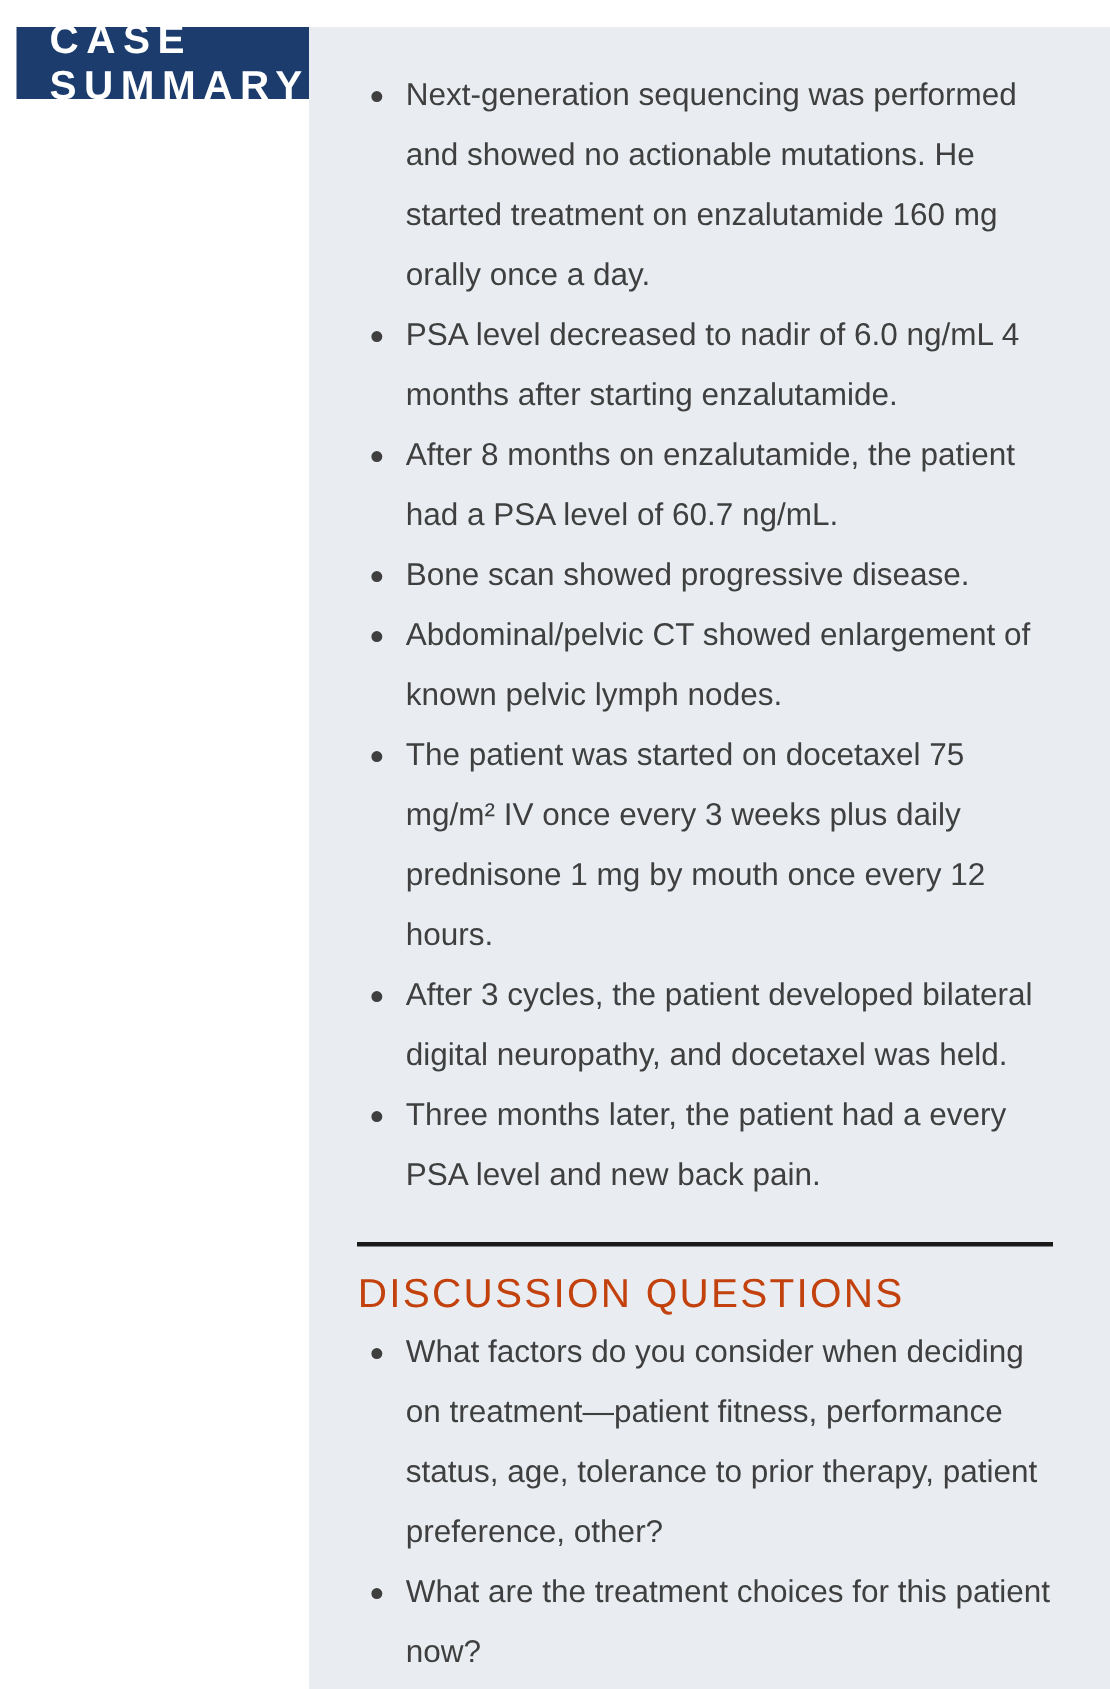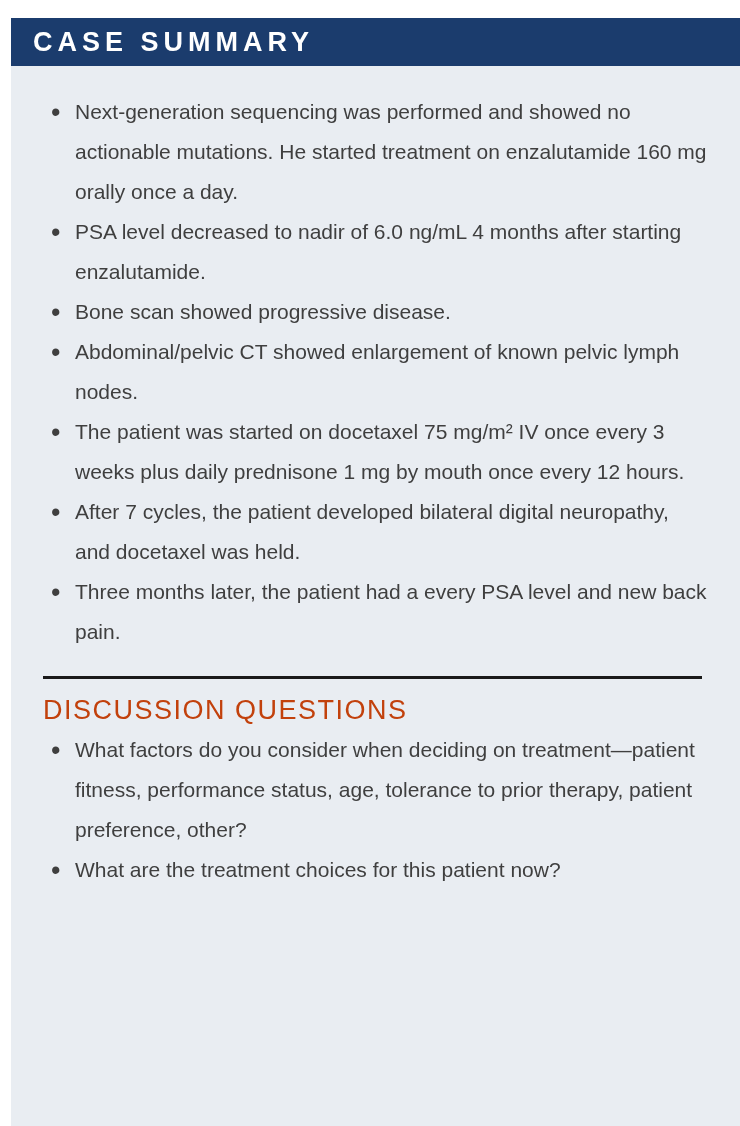--- a/index.html
+++ b/index.html
@@ -17,21 +17,21 @@
     background: #ffffff;
     position: relative;
   }
   .case-box {
     position: absolute;
     left: 11px;
     top: 18px;
     right: 0;
     bottom: 0;
     display: flex;
-    flex-direction: column;
+    flex-direction: row;
   }
   .case-header {
     background: var(--header-bg, #1b3c6d);
     height: 48px;
     flex: 0 0 48px;
     display: flex;
     align-items: center;
     padding-left: 22px;
   }
   .case-header h1 {
@@ -87,24 +87,25 @@
 
     <header class="case-header">
       <h1>CASE SUMMARY</h1>
     </header>
 
     <div class="case-body">
 
       <ul class="bullets">
         <li>Next-generation sequencing was performed and showed no actionable mutations. He started treatment on enzalutamide 160 mg orally once a day.</li>
         <li>PSA level decreased to nadir of 6.0 ng/mL 4 months after starting enzalutamide.</li>
+        <li>After 8 months on enzalutamide, the patient had a PSA level of 60.7 ng/mL.</li>
         <li>Bone scan showed progressive disease.</li>
         <li>Abdominal/pelvic CT showed enlargement of known pelvic lymph nodes.</li>
         <li>The patient was started on docetaxel 75 mg/m² IV once every 3 weeks plus daily prednisone 1 mg by mouth once every 12 hours.</li>
-        <li>After 7 cycles, the patient developed bilateral digital neuropathy, and docetaxel was held.</li>
+        <li>After 3 cycles, the patient developed bilateral digital neuropathy, and docetaxel was held.</li>
         <li>Three months later, the patient had a every PSA level and new back pain.</li>
       </ul>
 
       <hr class="divider">
 
       <h2 class="discussion-title">DISCUSSION QUESTIONS</h2>
 
       <ul class="bullets">
         <li>What factors do you consider when deciding on treatment—patient fitness, performance status, age, tolerance to prior therapy, patient preference, other?</li>
         <li>What are the treatment choices for this patient now?</li>

